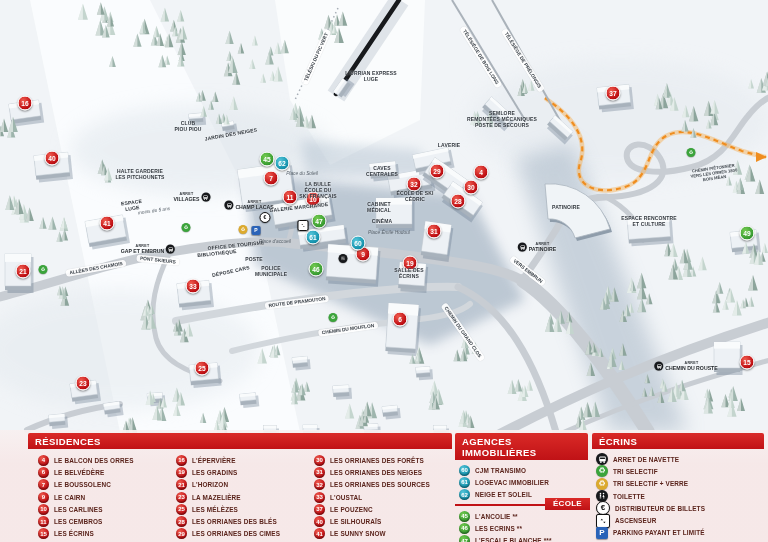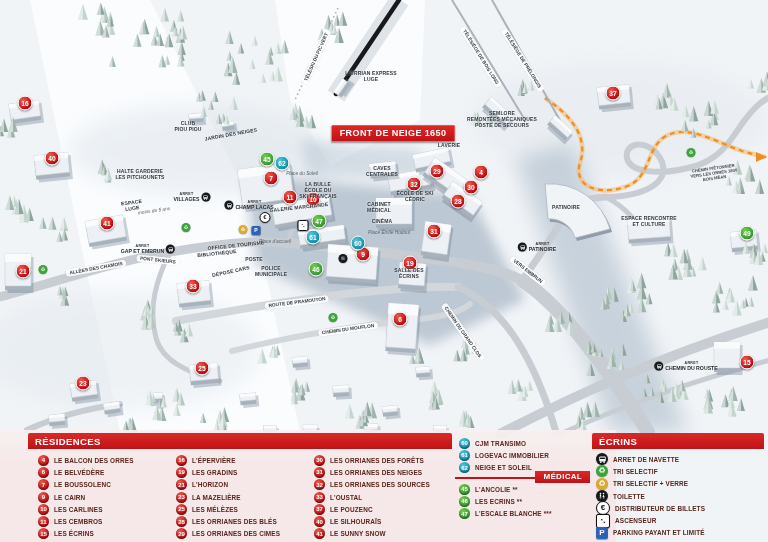--- a/index.html
+++ b/index.html
@@ -38,21 +38,21 @@
       color:#fff;line-height:1;box-shadow:0 .5px 1px rgba(0,0,0,.35);}
   .ic-bus{background:#17191c;}
   .ic-green{background:#3ba43b;}
   .ic-yellow{background:#dcaa2e;}
   .ic-euro{background:#fff;border:1px solid #111;color:#111;font-weight:bold;}
   .ic-elev{background:#fff;border:1px solid #111;border-radius:2px;}
   .ic-park{background:#2a63b8;border-radius:2px;color:#fff;font-weight:bold;}
   .map-ic{position:absolute;transform:translate(-50%,-50%);}
 
   
-  .panel{position:absolute;left:0;top:430px;width:616px;height:112px;z-index:4;
+  .panel{position:absolute;left:0;top:430px;width:768px;height:112px;z-index:4;
       background:linear-gradient(rgba(248,240,240,.93),rgba(246,232,232,.99) 30%);}
   .lsec{position:absolute;top:3px;}
   .lhead{background:linear-gradient(#da2a27,#c01216);color:#fff;font-size:9.5px;font-weight:bold;
       padding:2.5px 7px;letter-spacing:.4px;border-radius:2px 2px 0 0;}
   .lrow{display:flex;align-items:center;gap:5px;height:12.3px;}
   .ltxt{font-size:6.4px;font-weight:bold;color:#5a231b;letter-spacing:.15px;white-space:nowrap;}
   .lg-mk{display:inline-flex;width:11px;height:11px;border-radius:50%;color:#fff;font-size:6px;
       font-weight:bold;align-items:center;justify-content:center;flex:none;
       box-shadow:inset 0 -1.5px 1.5px rgba(0,0,0,.35);}
   #sec-res{left:28px;width:424px;}
@@ -1000,21 +1000,20 @@
       <div class="mk mk-residence" style="left: 434px; top: 231px;">31</div>
       <div class="mk mk-residence" style="left: 613px; top: 93px;">37</div>
       <div class="mk mk-residence" style="left: 747px; top: 362px;">15</div>
       <div class="mk mk-agence" style="left: 282px; top: 163px;">62</div>
       <div class="mk mk-agence" style="left: 313px; top: 237px;">61</div>
       <div class="mk mk-agence" style="left: 358px; top: 243px;">60</div>
       <div class="mk mk-hotel" style="left: 267px; top: 159px;">45</div>
       <div class="mk mk-hotel" style="left: 319px; top: 221px;">47</div>
       <div class="mk mk-hotel" style="left: 316px; top: 269px;">46</div>
       <div class="mk mk-hotel" style="left: 747px; top: 233px;">49</div>
-      <div class="lb lb-banner" style="left: 393px; top: 133px; transform: translate(-50%, -50%) rotate(0deg);">FRONT DE NEIGE 1650</div>
       <div class="lb lb-place" style="left: 371px; top: 77px; transform: translate(-50%, -50%) rotate(0deg);">L'ORRIAN EXPRESS
 LUGE</div>
       <div class="lb lb-lift" style="left: 316px; top: 57px; transform: translate(-50%, -50%) rotate(-66deg);">TÉLÉSKI DU PIC VERT</div>
       <div class="lb lb-lift" style="left: 481px; top: 57px; transform: translate(-50%, -50%) rotate(58deg);">TÉLÉSIÈGE DE BOIS LONG</div>
       <div class="lb lb-lift" style="left: 523px; top: 60px; transform: translate(-50%, -50%) rotate(58deg);">TÉLÉSIÈGE DE PRÉLONGIS</div>
       <div class="lb lb-place" style="left: 502px; top: 120px; transform: translate(-50%, -50%) rotate(0deg);">SEMLORE
 REMONTÉES MÉCANIQUES
 POSTE DE SECOURS</div>
       <div class="lb lb-place" style="left: 449px; top: 146px; transform: translate(-50%, -50%) rotate(0deg);">LAVERIE</div>
       <div class="lb lb-place" style="left: 188px; top: 127px; transform: translate(-50%, -50%) rotate(0deg);">CLUB
@@ -1248,20 +1247,21 @@
             </div>
             <div class="lrow">
               <span class="lg-mk mk-residence">41</span>
               <span class="ltxt">LE SUNNY SNOW</span>
             </div>
           </div>
         </div>
     </section>
 
     <section class="lsec" id="sec-ag">
+      <div class="lhead">AGENCES IMMOBILIÈRES</div>
       <ul id="ag-list">
           <li>
             <div class="lrow">
               <span class="lg-mk mk-agence">60</span>
               <span class="ltxt">CJM TRANSIMO</span>
             </div>
           </li>
           <li>
             <div class="lrow">
               <span class="lg-mk mk-agence">61</span>
@@ -1269,21 +1269,21 @@
             </div>
           </li>
           <li>
             <div class="lrow">
               <span class="lg-mk mk-agence">62</span>
               <span class="ltxt">NEIGE ET SOLEIL</span>
             </div>
           </li>
         </ul>
       <div class="hotels-rule">
-        <span class="hotels-tab">MÉDICAL</span>
+        <span class="hotels-tab">ÉCOLE</span>
       </div>
       <ul id="ho-list">
           <li>
             <div class="lrow">
               <span class="lg-mk mk-hotel">45</span>
               <span class="ltxt">L'ANCOLIE **</span>
             </div>
           </li>
           <li>
             <div class="lrow">

